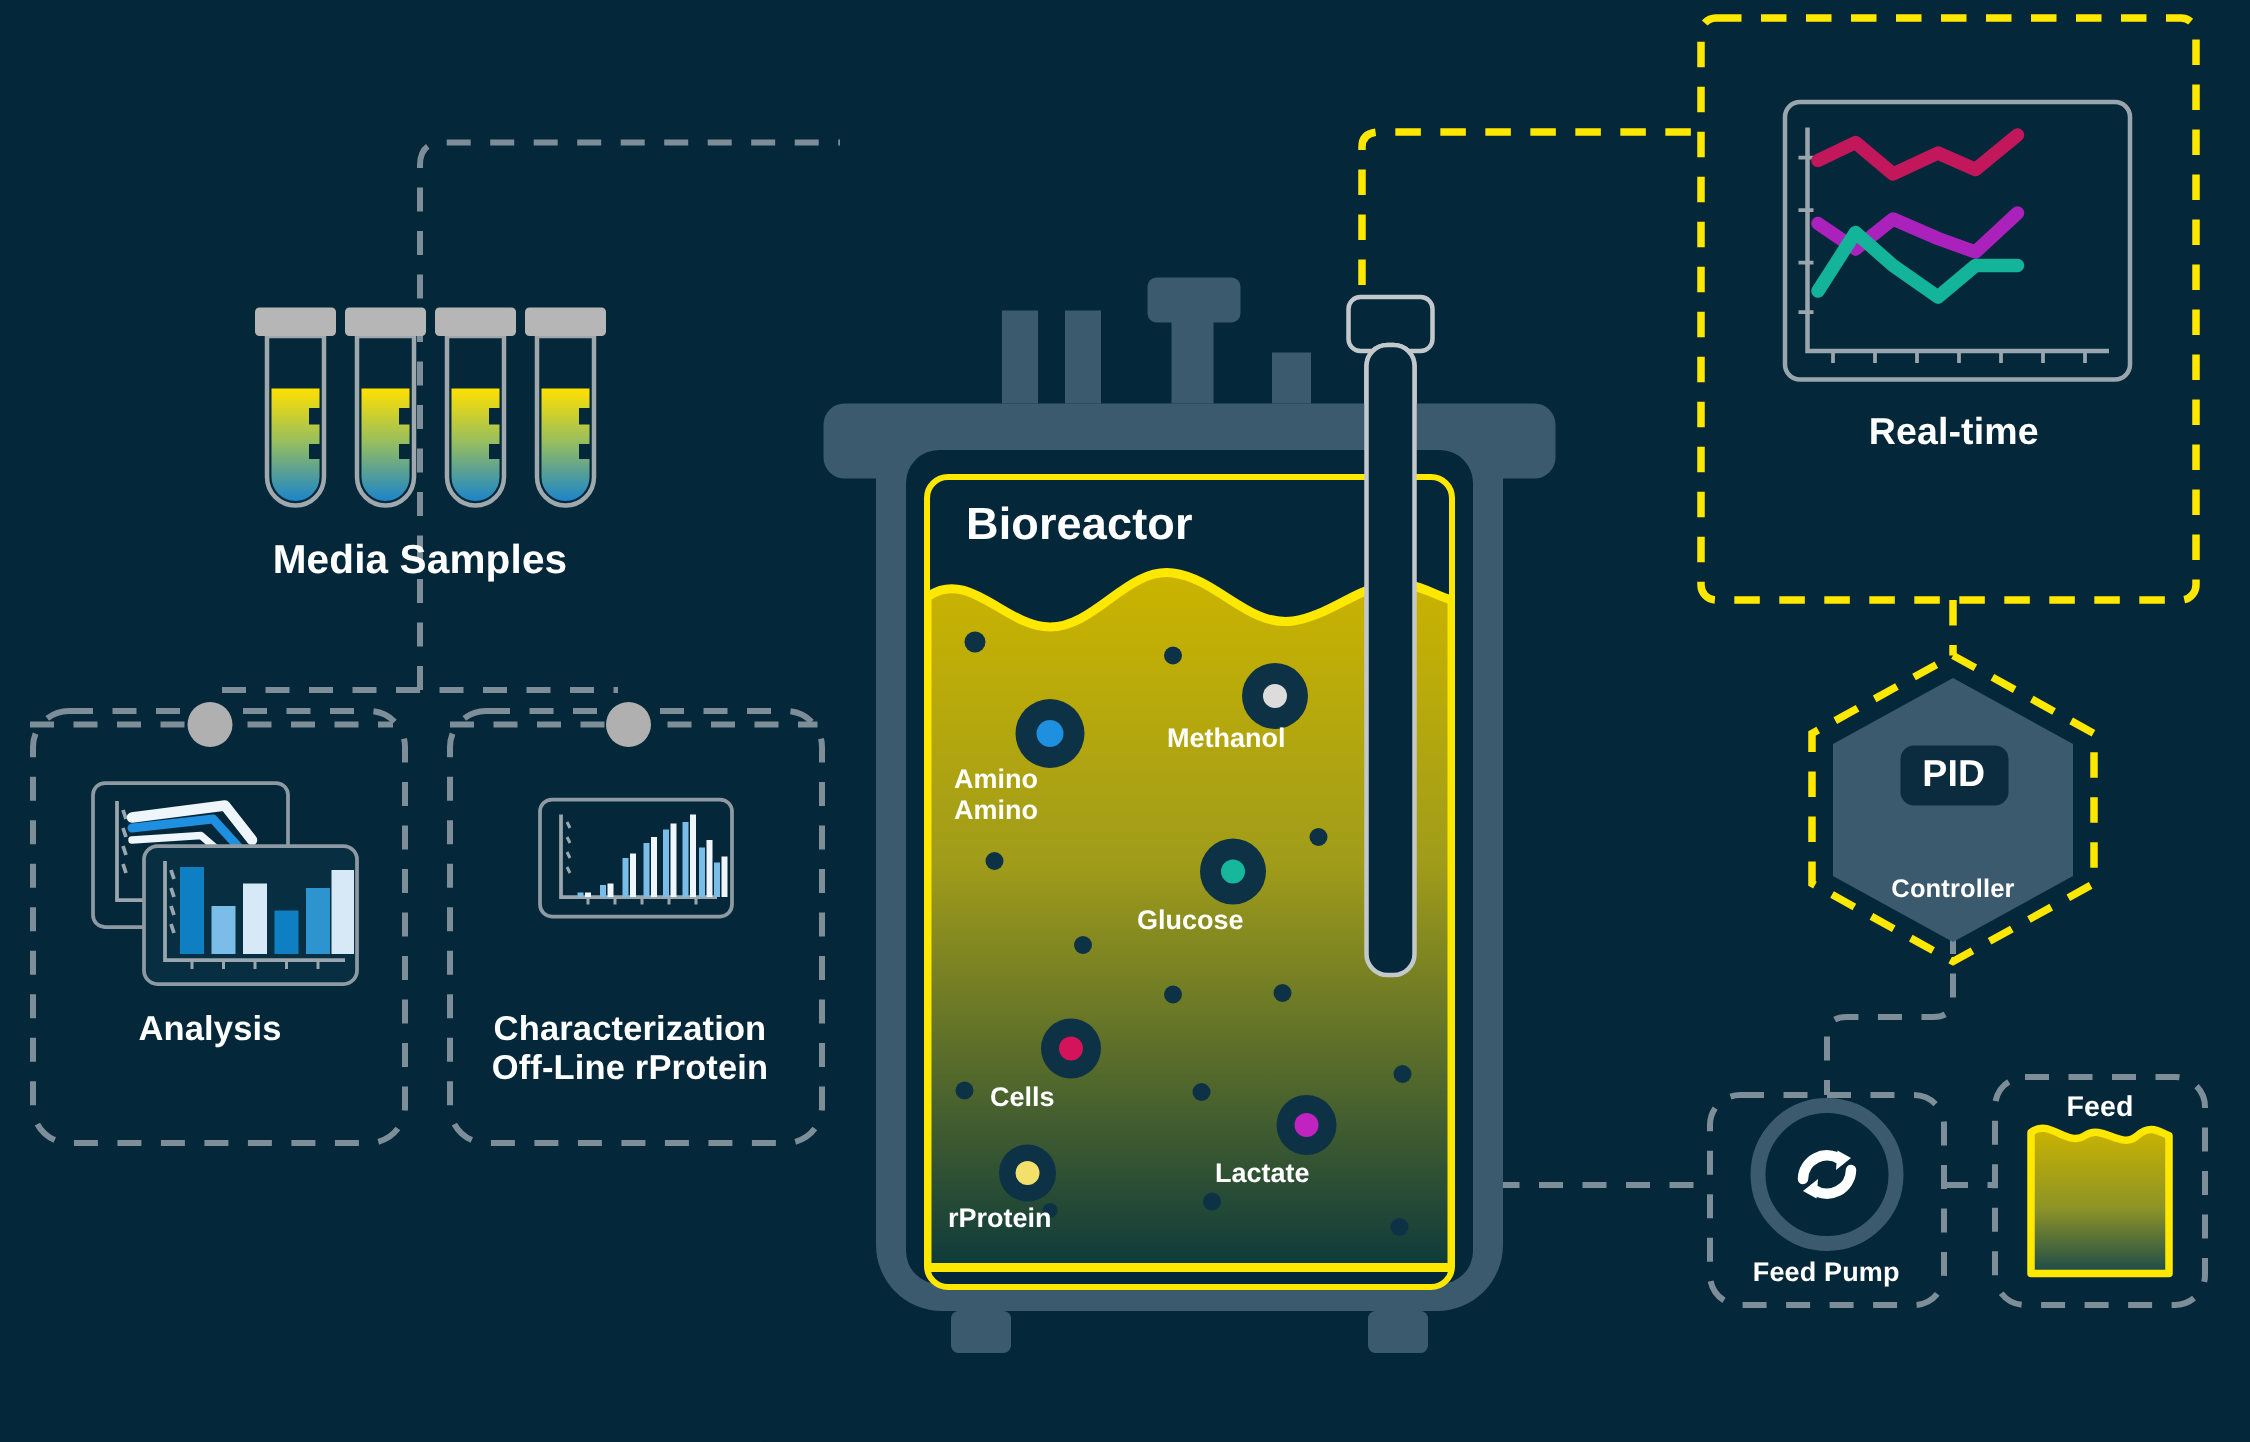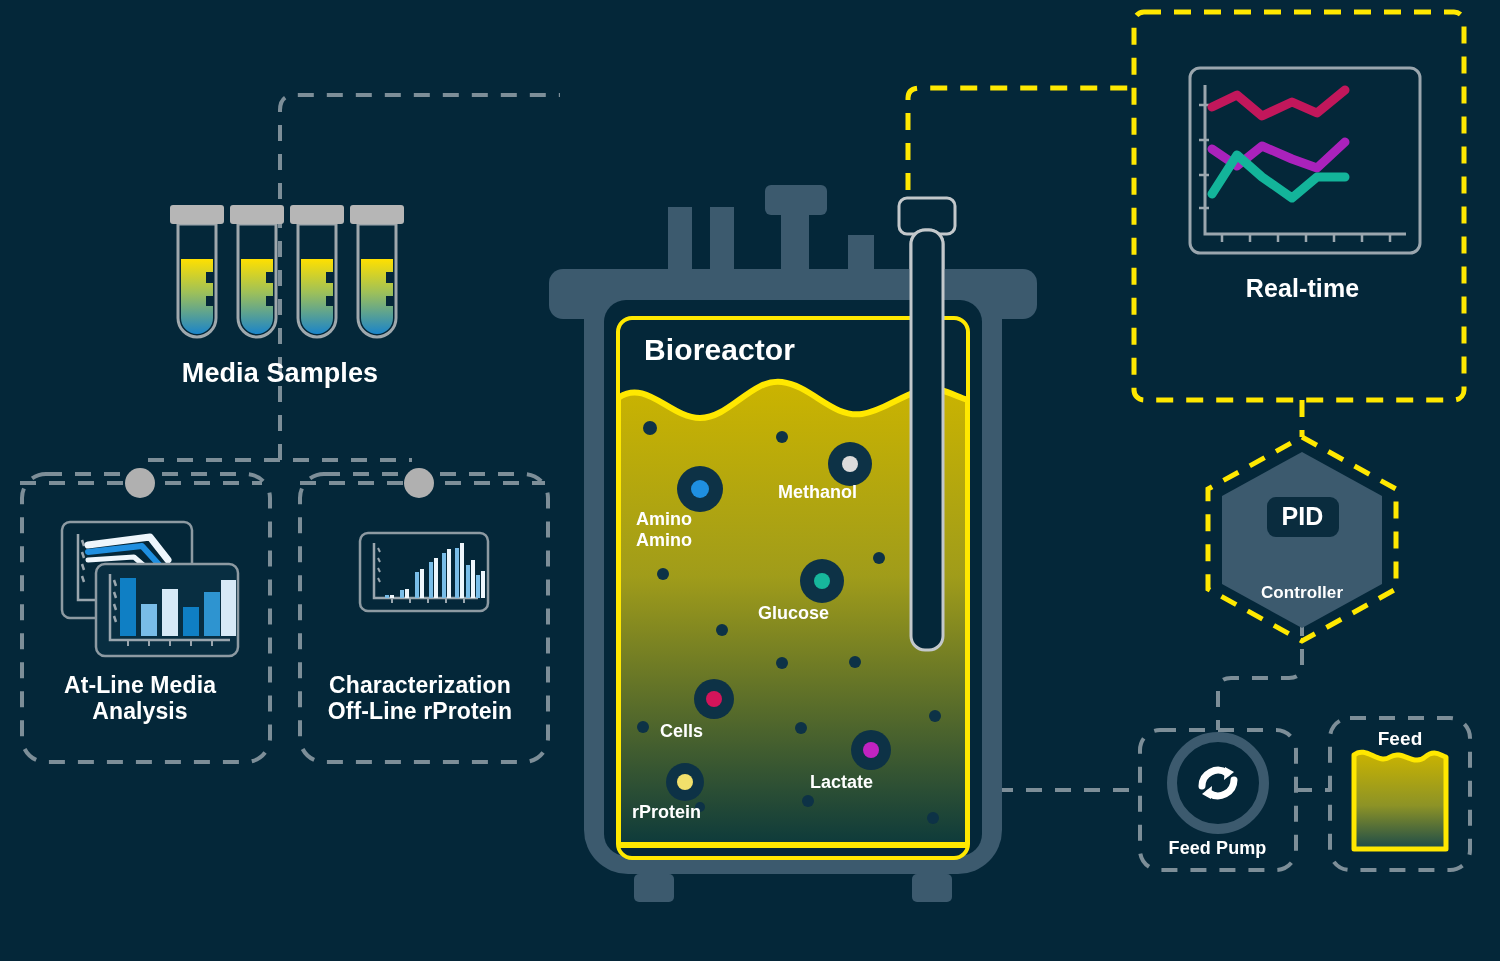--- a/index.html
+++ b/index.html
@@ -231,21 +231,20 @@
     </g>
 
     <g>
       <path d="M1354,755 C1366,745 1378,765 1390,757 C1402,749 1414,767 1425,757 C1434,749 1440,755 1446,757 L1446,849 L1354,849 Z" fill="url(#gFeed)" stroke="#ffe800" stroke-width="5" stroke-linejoin="round"></path>
     </g>
   </svg>
 
   <div class="lbl" id="t-media">Media Samples</div>
 
   <div class="lbl" id="t-atline">
-    <div>At-Line Media</div>
     <div>Analysis</div>
   </div>
 
   <div class="lbl" id="t-offline">
     <div>Characterization</div>
     <div>Off-Line rProtein</div>
   </div>
 
   <div class="lbl" id="t-bioreactor">Bioreactor</div>
 

